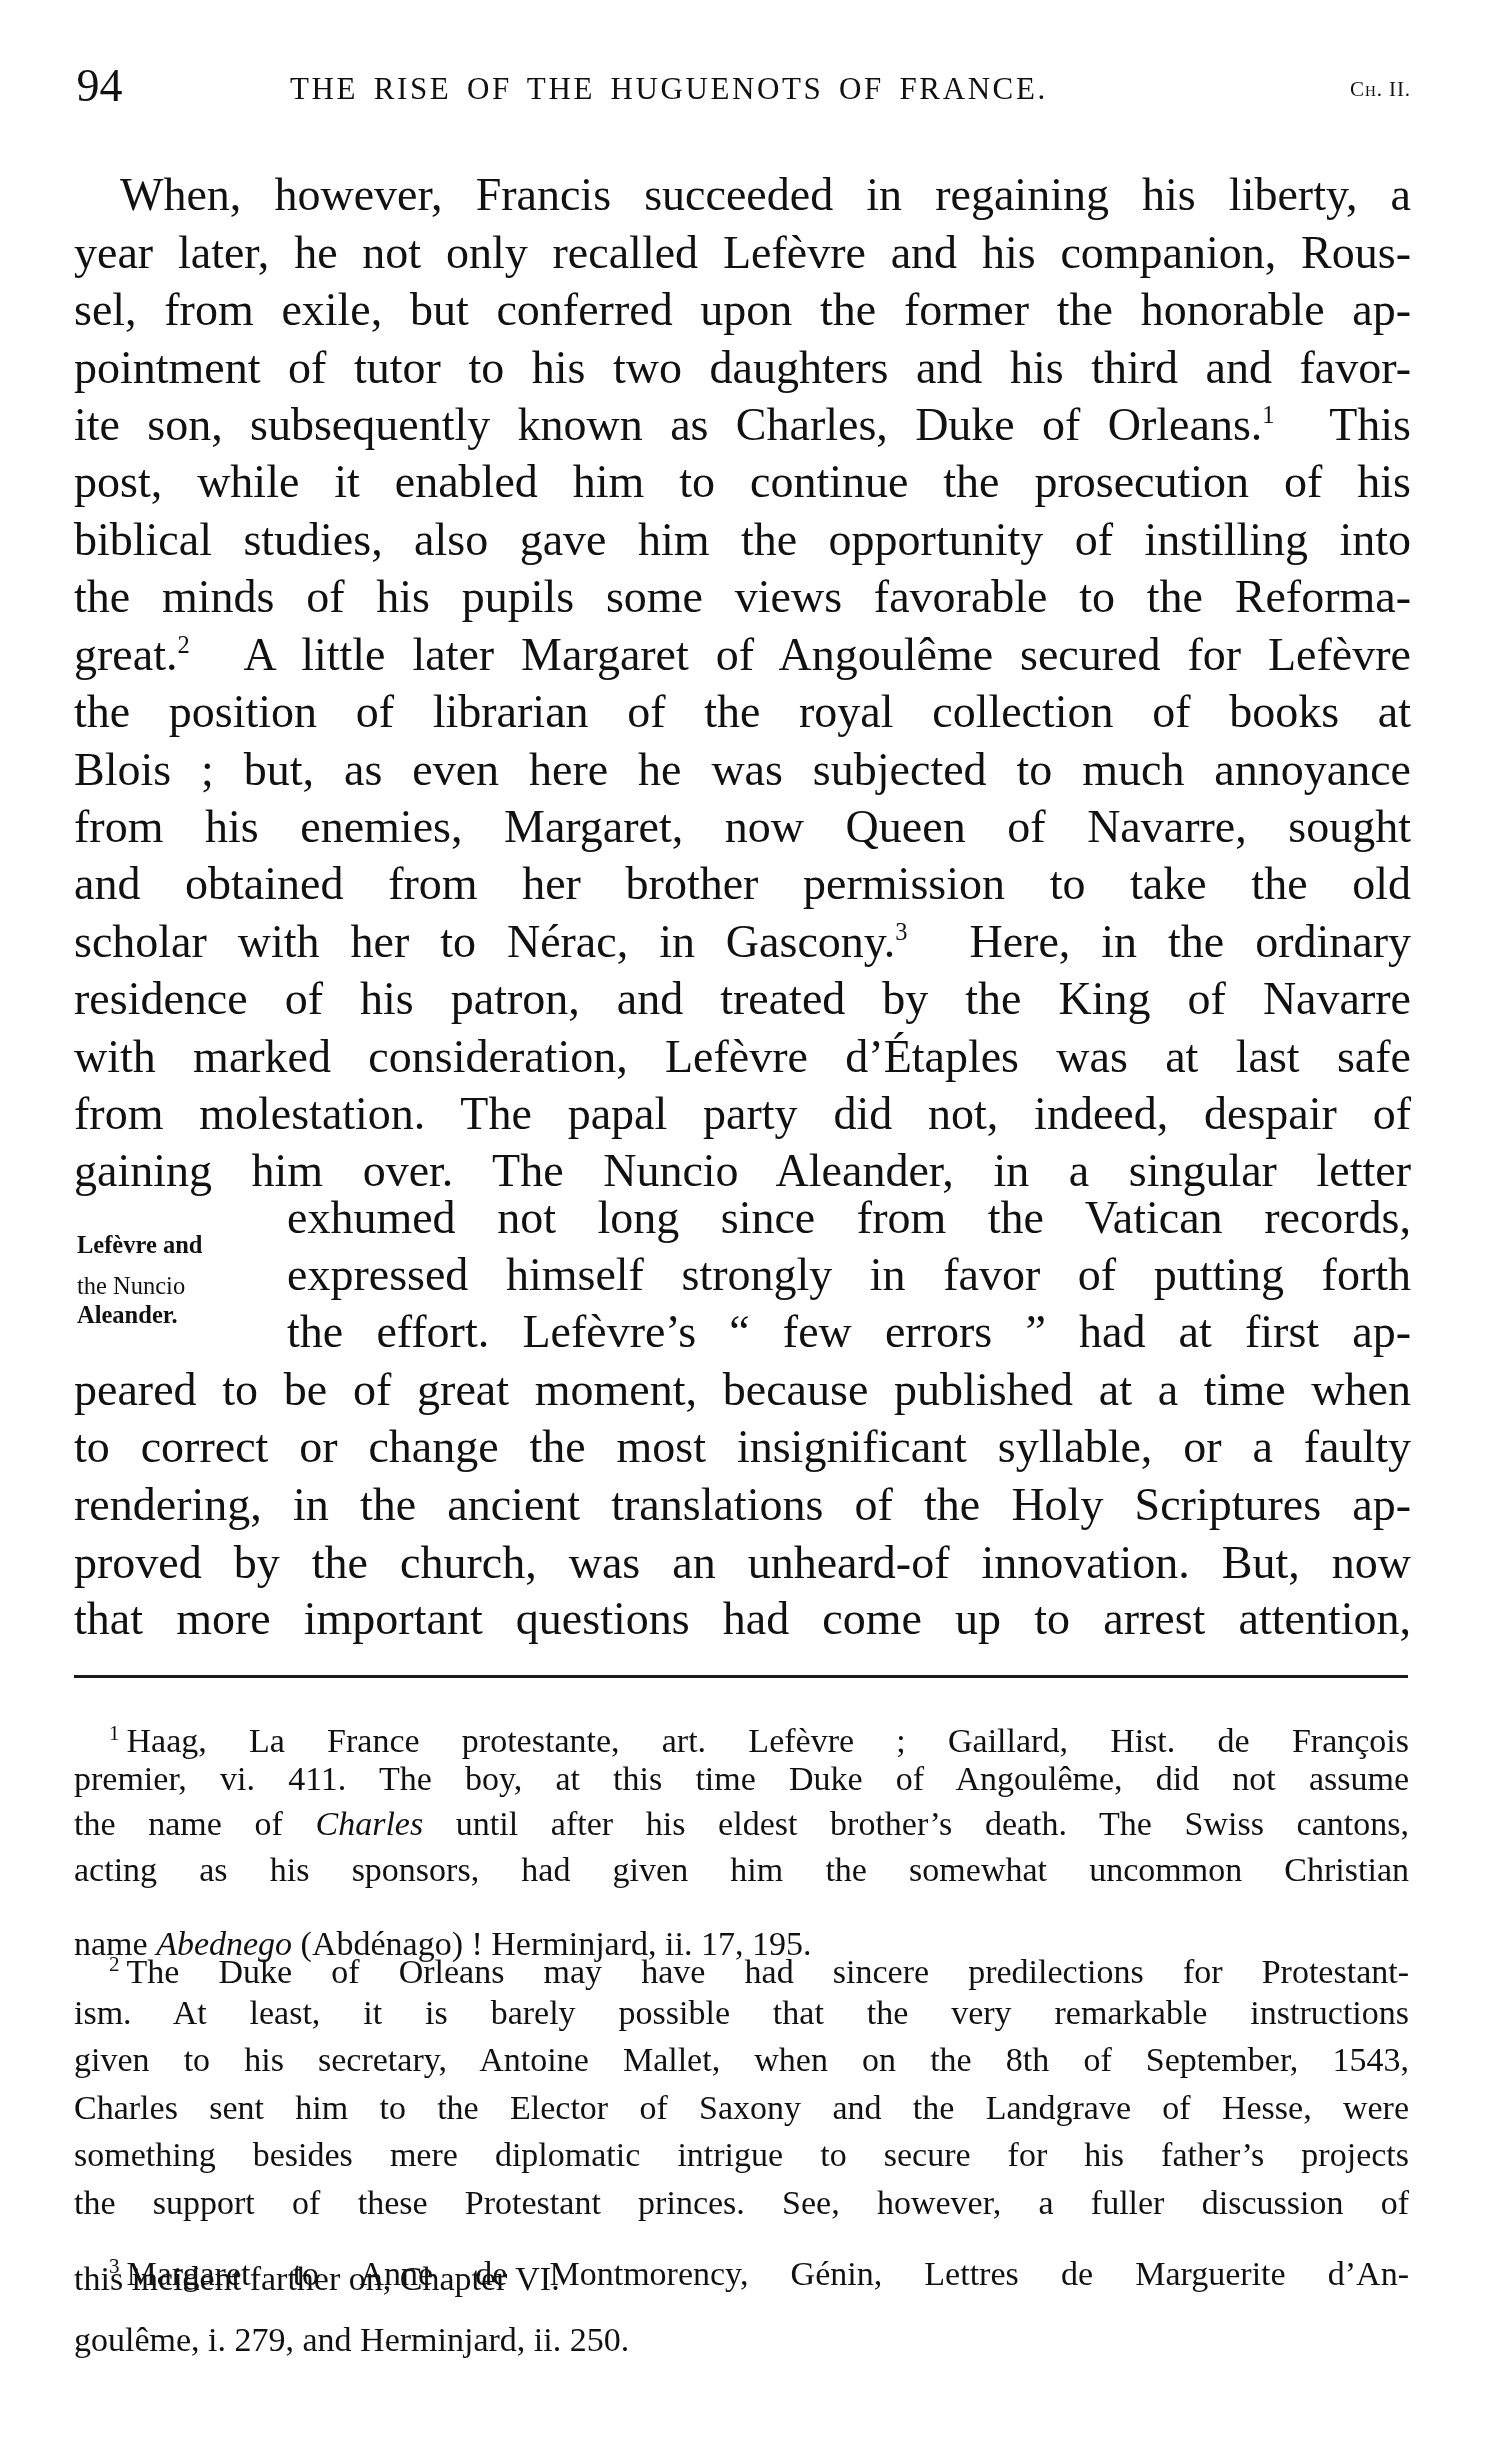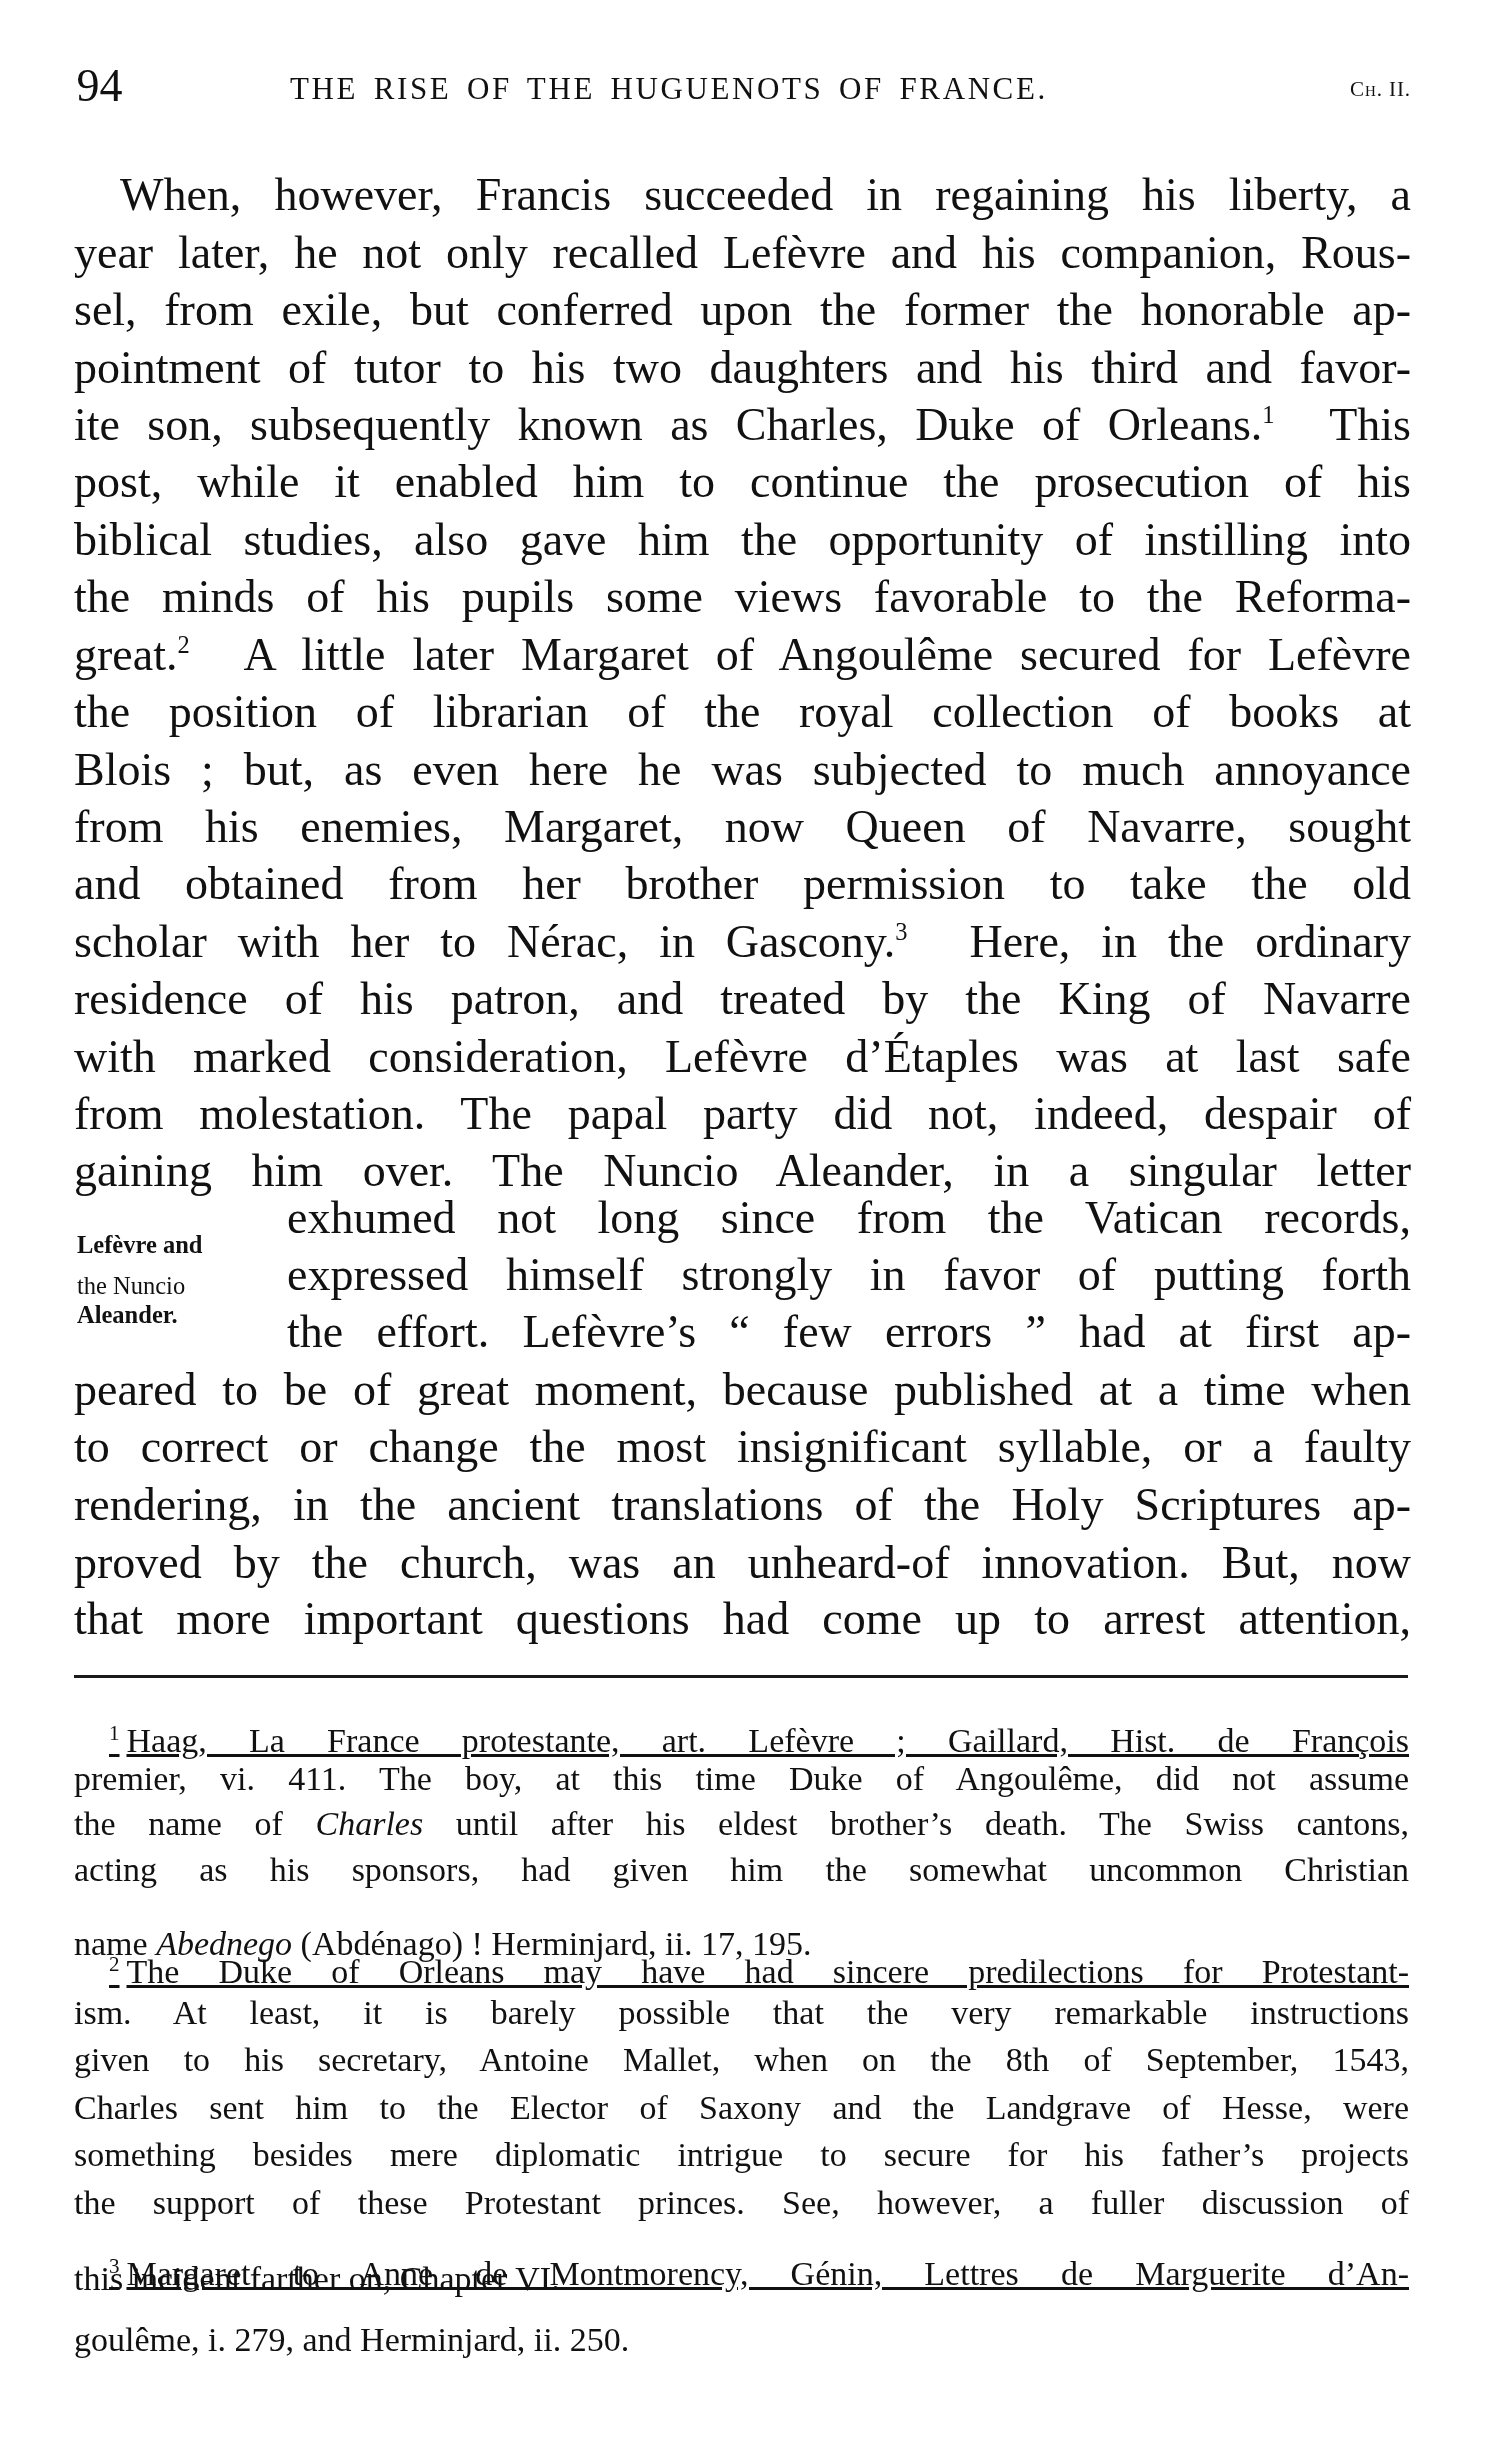--- a/index.html
+++ b/index.html
@@ -111,21 +111,21 @@
       left: 74px;
       width: 1335px;
       height: 46px;
       font-family: "Liberation Serif", "DejaVu Serif", serif;
       font-size: 34px;
       line-height: 46px;
       white-space: nowrap;
       text-align: justify;
       text-align-last: justify;
     }
-    .fn-line.first { padding-left: 35px; width: 1300px; text-decoration: underline; }
+    .fn-line.first { padding-left: 35px; width: 1300px; }
     .fn-line.short { text-align-last: left; margin-top: 29px; }
     .fn-marker {
       font-size: 21px;
       vertical-align: 12.3px;
       margin-right: 7px;
     }
     .sup {
       font-size: 24.5px;
       vertical-align: 17.5px;
       line-height: 0;

